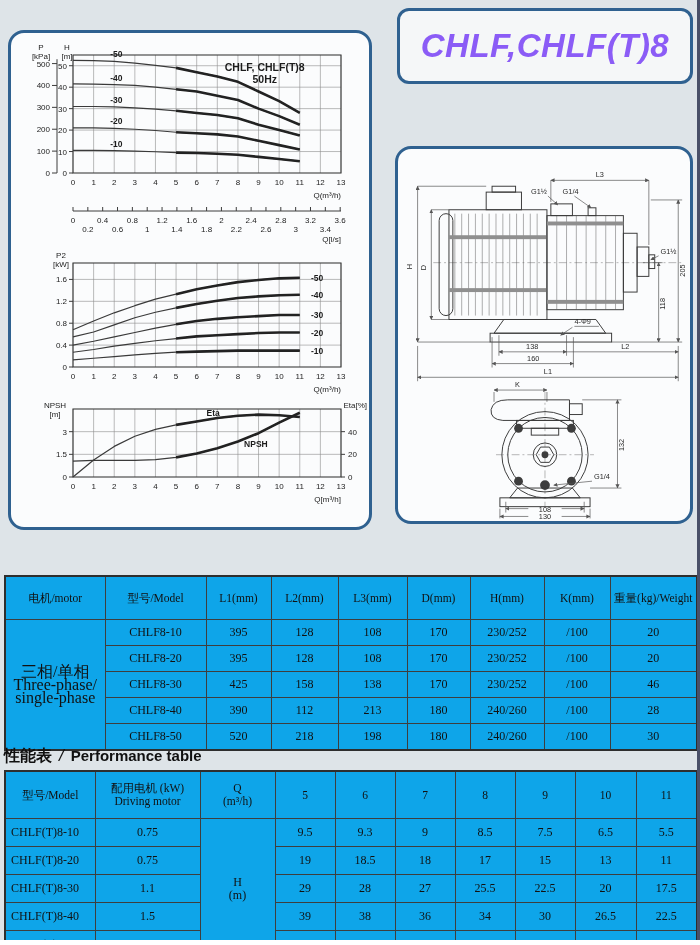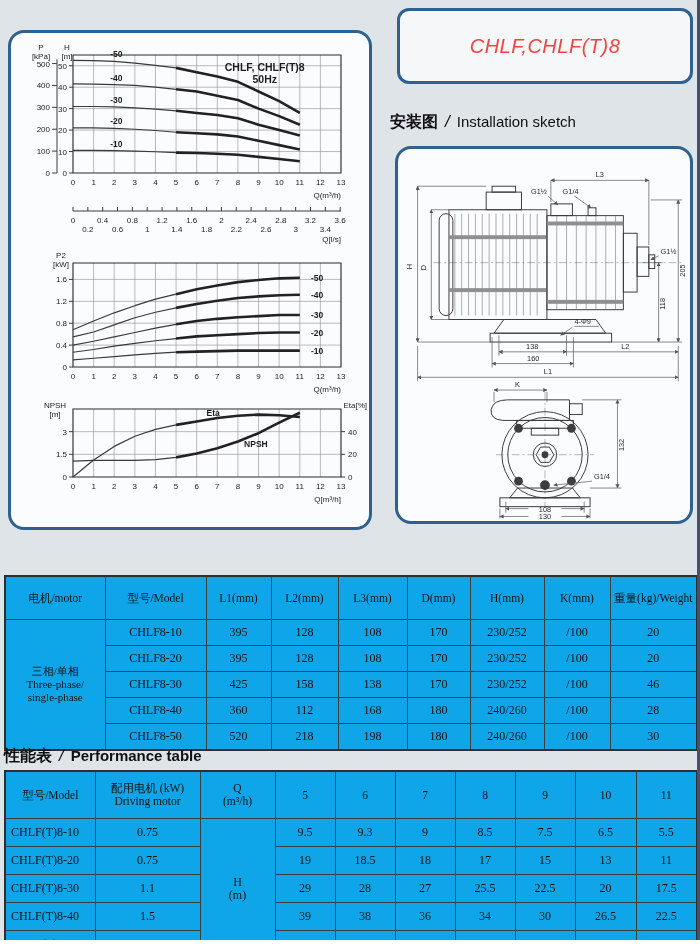--- a/index.html
+++ b/index.html
@@ -1,21 +1,21 @@
 <!DOCTYPE html>
 <html><head>
 <meta charset="utf-8">
 <style>
   html,body{margin:0;padding:0}
   .page{position:relative;width:700px;height:945px;background:#dee4e8;font-family:"Liberation Sans",sans-serif;overflow:hidden}
   .panel{position:absolute;background:#fbfcfd;border:3px solid #2f6190;border-radius:16px;box-sizing:border-box}
   #charts-panel{left:8px;top:30px;width:364px;height:500px;padding:8px 0 0 0}
   #install-panel{left:395px;top:146px;width:298px;height:378px}
   #title-box{position:absolute;left:397px;top:8px;width:296px;height:76px;background:#f5f7f8;border:3px solid #2f6190;border-radius:12px;display:flex;align-items:center;justify-content:center;box-sizing:border-box}
-  #title-box .t{font-size:20px;font-weight:normal;font-style:italic;color:#ef4444;letter-spacing:.5px}
+  #title-box .t{font-size:33px;font-weight:bold;font-style:italic;color:#8b5cf6;letter-spacing:.5px}
   .sec-head{position:absolute;color:#101010;white-space:nowrap}
   .sec-head .zh{font-size:16px;font-weight:bold}
   .sec-head .sep{font-style:italic;margin:0 7px;font-weight:normal;font-size:17px}
   .sec-head .en{font-size:15px;font-weight:bold}
   .sec-head.light .en{font-weight:normal}
   svg text{font-family:"Liberation Sans",sans-serif}
   .tick{font-size:8px;fill:#1c1c1c}
   .hdr{font-size:8px;fill:#1c1c1c}
   .clabel{font-size:8.5px;font-weight:bold;fill:#1c1c1c}
   .ctitle{font-size:10.5px;font-weight:bold;fill:#1c1c1c}
@@ -36,21 +36,21 @@
   .tbl-wrap{position:absolute;left:4px}
   table{border-collapse:collapse;table-layout:fixed;background:#0ea5e9;border:2px solid #2e2e2e;width:692px}
   th,td{border:1px solid #3e3e3e;text-align:center;font-family:"Liberation Serif",serif;color:#111;overflow:hidden}
   th{font-weight:normal;font-size:11.5px}
   td{font-size:12px}
   #size-table th{height:40px}
   #size-table td{height:23px}
   #perf-table th{height:44px}
   #perf-table td{height:25px}
   #perf-table td.model{text-align:left;padding-left:5px;font-size:12px}
-  td.motor{font-size:11px;line-height:13px}
+  td.motor{font-size:16px;line-height:13px}
   .mline{line-height:13px}
   .edge{position:absolute;right:0;top:0;width:3px;height:945px;background:#4a5068}
   .bstrip{position:absolute;left:0;bottom:0;width:100%;height:5px;background:#fff}
 </style>
 </head>
 <body>
 
 <div class="page">
 
   <div class="panel" id="charts-panel">
@@ -294,23 +294,20 @@
         <text x="202.18461538461537" y="17" class="clabel" text-anchor="middle">Eta</text>
         <text x="233.1076923076923" y="47.8" class="clabel">NPSH</text>
         <text x="330" y="103" class="hdr" text-anchor="end">Q[m³/h]</text>
       </svg>
   </div>
 
   <div id="title-box">
     <span class="t">CHLF,CHLF(T)8</span>
   </div>
 
-  <div class="sec-head light" style="left:390px;top:112px">
-    <span class="zh">安装图</span><span class="sep">/</span><span class="en">Installation sketch</span>
-  </div>
 
   <div class="panel" id="install-panel">
     <svg width="292" height="372" viewBox="0 0 298 378" preserveAspectRatio="xMidYMin meet">
       <defs>
         <marker id="ar" viewBox="0 0 10 10" refX="9" refY="5" markerWidth="6" markerHeight="6" orient="auto-start-reverse">
           <path d="M0 0 L10 5 L0 10 z" fill="#555"></path>
         </marker>
       </defs>
 
       <g>
@@ -503,23 +500,23 @@
             <td>425</td>
             <td>158</td>
             <td>138</td>
             <td>170</td>
             <td>230/252</td>
             <td>/100</td>
             <td>46</td>
           </tr>
           <tr>
             <td>CHLF8-40</td>
-            <td>360</td>
+            <td>390</td>
             <td>112</td>
-            <td>168</td>
+            <td>213</td>
             <td>180</td>
             <td>240/260</td>
             <td>/100</td>
             <td>28</td>
           </tr>
           <tr>
             <td>CHLF8-50</td>
             <td>520</td>
             <td>218</td>
             <td>198</td>

